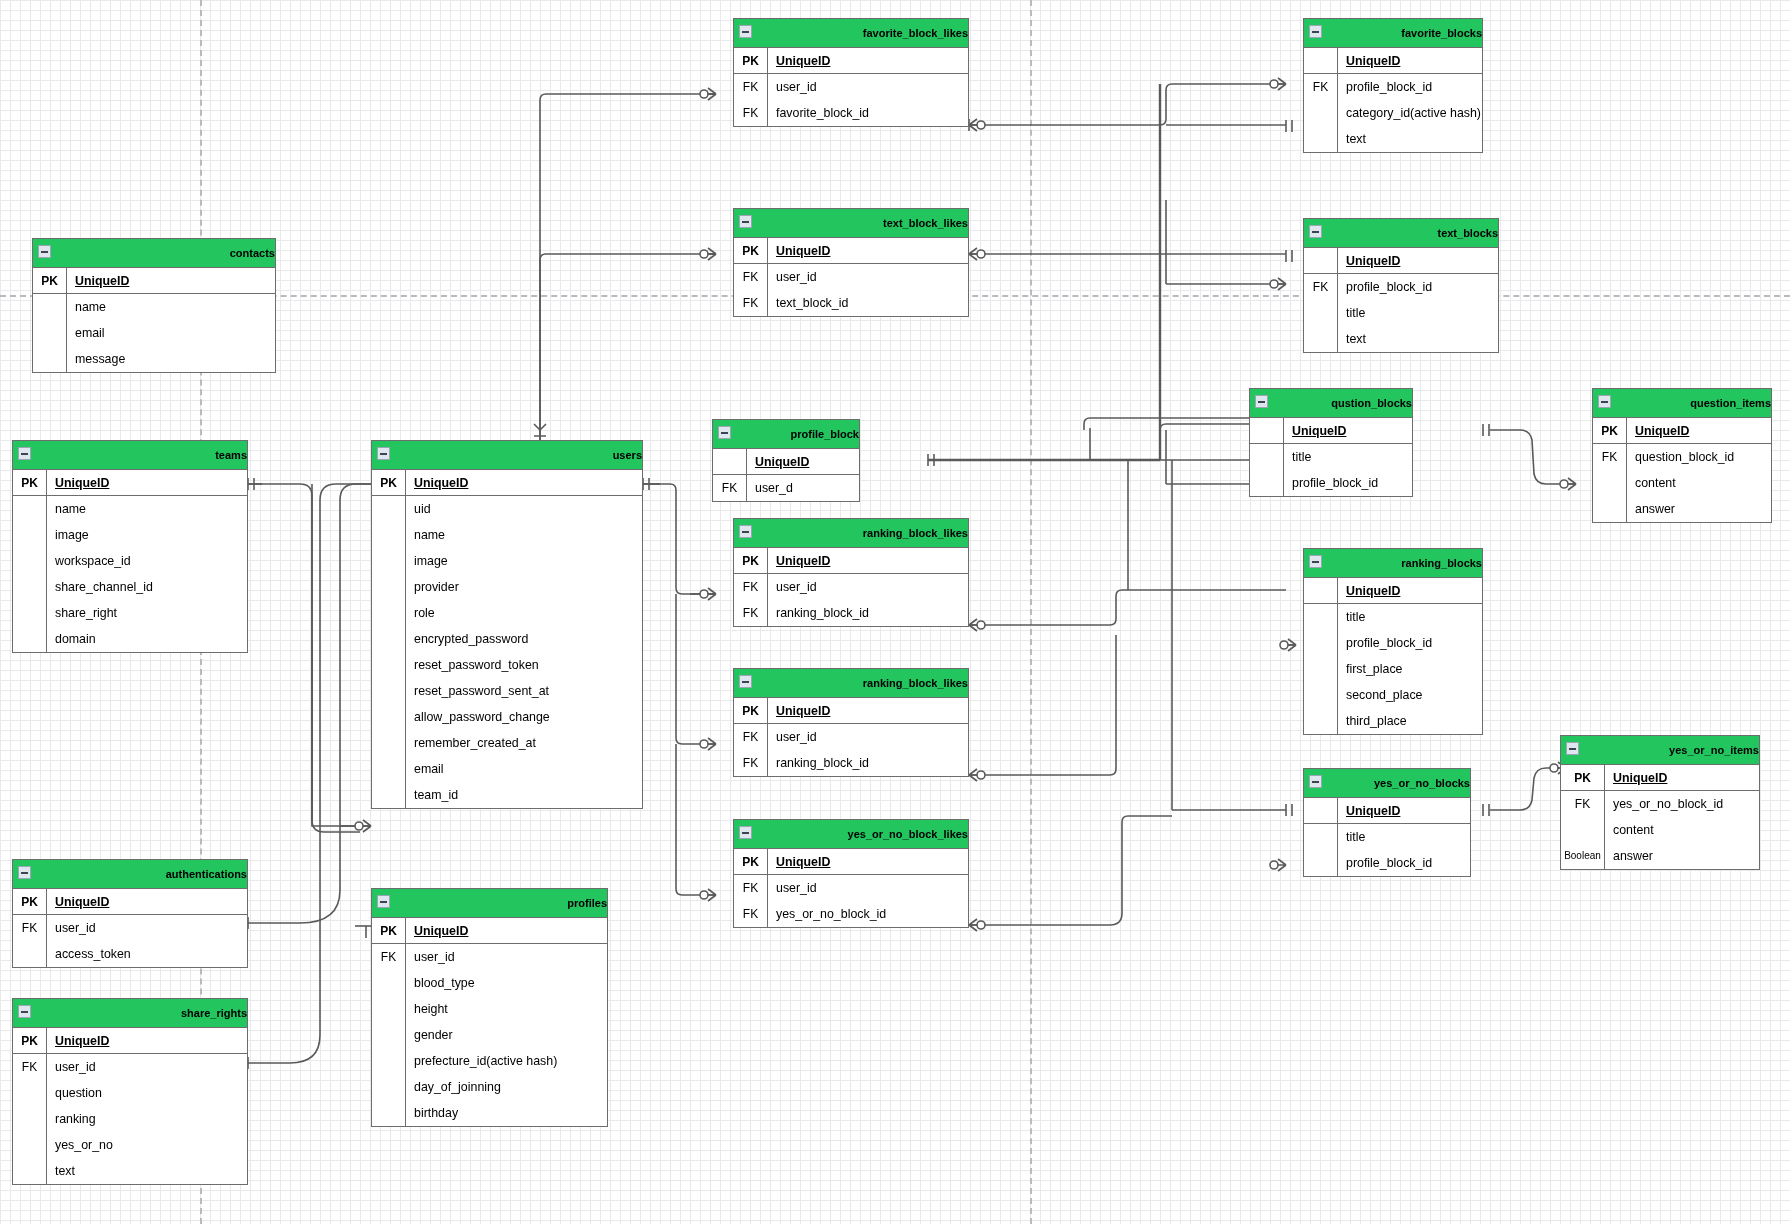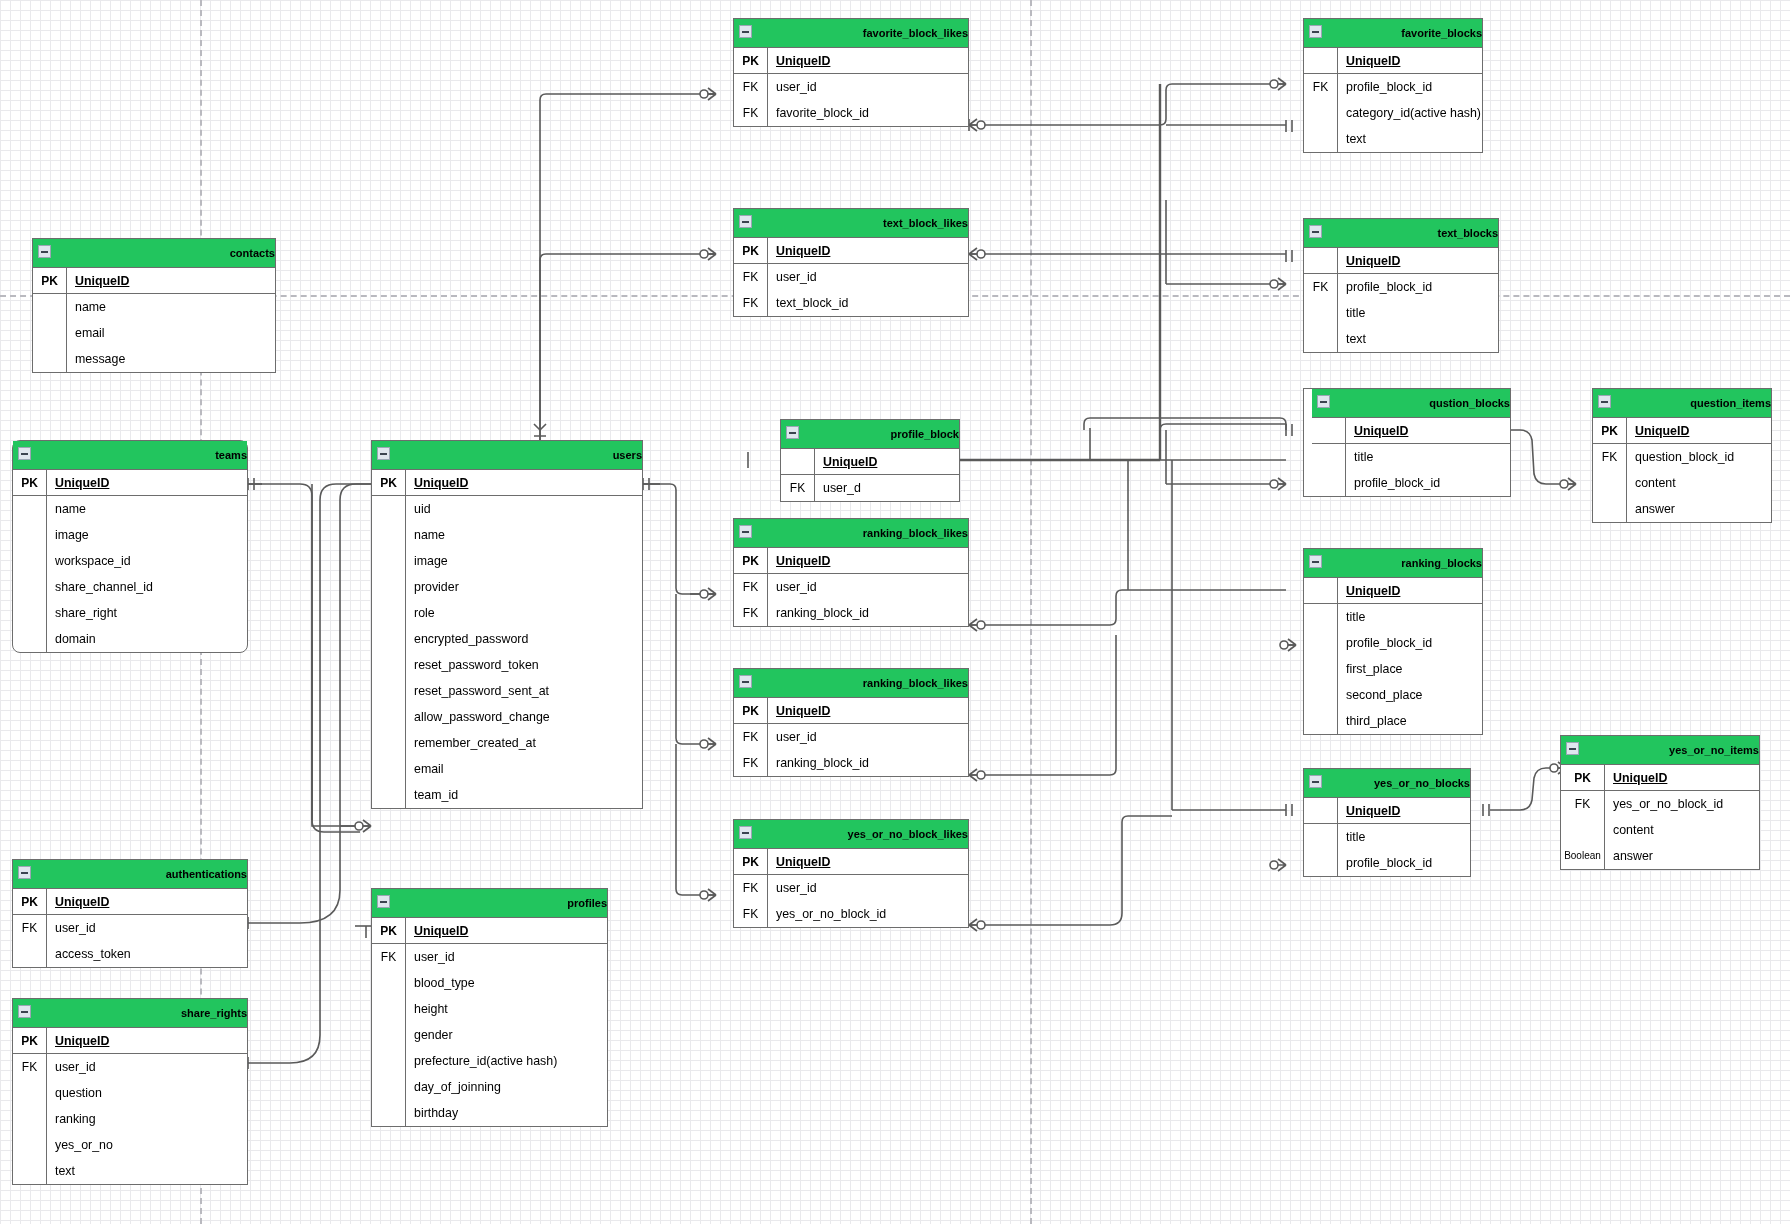--- a/index.html
+++ b/index.html
@@ -326,21 +326,21 @@
           <div class="row">
             <div class="kcol"></div>
             <div class="ncol">email</div>
           </div>
           <div class="row">
             <div class="kcol"></div>
             <div class="ncol">message</div>
           </div>
         </div>
       </div>
-      <div class="tbl" style="left: 12px; top: 440px; width: 236px; border-radius: 8px;">
+      <div class="tbl" style="left: 12px; top: 440px; width: 236px;">
         <div class="thead"><span class="collapse"></span><span>teams</span></div>
         <div class="rows">
           <div class="row pkrow">
             <div class="kcol">PK</div>
             <div class="ncol">UniqueID</div>
           </div>
           <div class="row">
             <div class="kcol"></div>
             <div class="ncol">name</div>
           </div>
@@ -533,21 +533,21 @@
           <div class="row">
             <div class="kcol">FK</div>
             <div class="ncol">user_id</div>
           </div>
           <div class="row">
             <div class="kcol">FK</div>
             <div class="ncol">text_block_id</div>
           </div>
         </div>
       </div>
-      <div class="tbl" style="left: 780px; top: 419px; width: 180px;">
+      <div class="tbl" style="left: 712px; top: 419px; width: 148px;">
         <div class="thead"><span class="collapse"></span><span>profile_block</span></div>
         <div class="rows">
           <div class="row pkrow">
             <div class="kcol"></div>
             <div class="ncol">UniqueID</div>
           </div>
           <div class="row">
             <div class="kcol">FK</div>
             <div class="ncol">user_d</div>
           </div>
@@ -639,21 +639,21 @@
           <div class="row">
             <div class="kcol"></div>
             <div class="ncol">title</div>
           </div>
           <div class="row">
             <div class="kcol"></div>
             <div class="ncol">text</div>
           </div>
         </div>
       </div>
-      <div class="tbl" style="left: 1303px; top: 388px; width: 208px; padding-left: 8px;">
+      <div class="tbl" style="left: 1249px; top: 388px; width: 164px;">
         <div class="thead"><span class="collapse"></span><span>qustion_blocks</span></div>
         <div class="rows">
           <div class="row pkrow">
             <div class="kcol"></div>
             <div class="ncol">UniqueID</div>
           </div>
           <div class="row">
             <div class="kcol"></div>
             <div class="ncol">title</div>
           </div>

